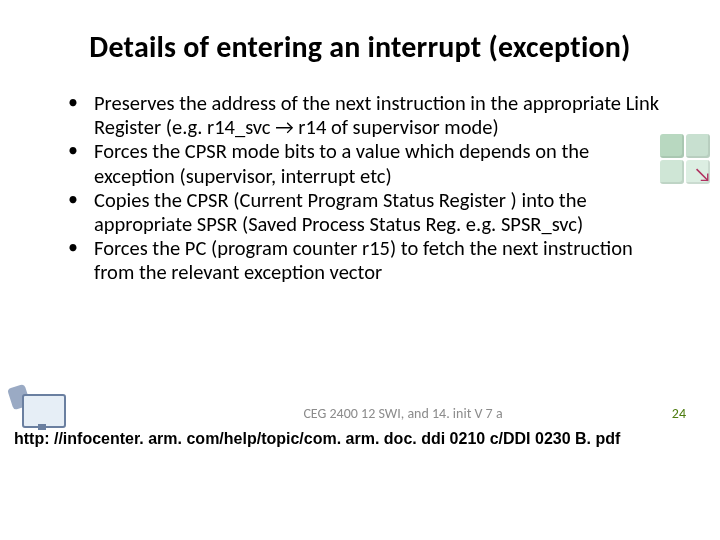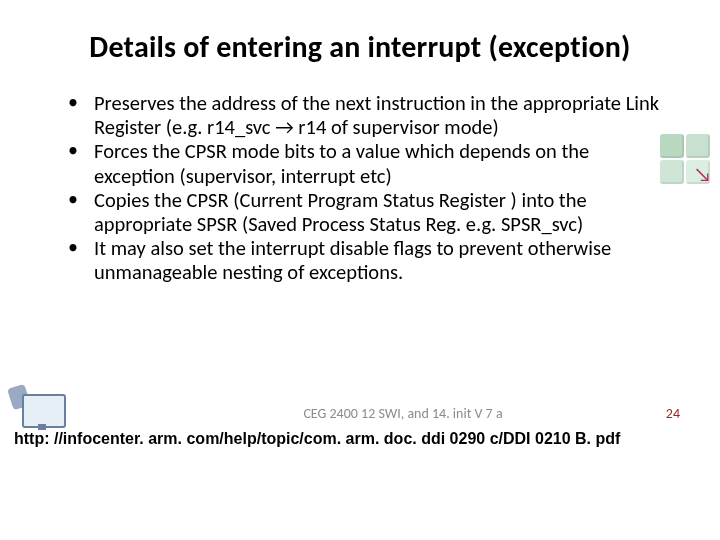--- a/index.html
+++ b/index.html
@@ -61,23 +61,23 @@
     bottom: 18px;
     width: 100%;
     text-align: center;
     font-size: 14px;
     color: #8c8c8c;
     padding-left: 43px;
   }
   .footer-right {
     position: absolute;
     bottom: 18px;
-    right: 40px;
+    right: 34px;
     font-size: 14px;
-    color: #b91c1c;
+    color: #4d7c0f;
   }
   .corner-img {
     position: absolute;
     top: 130px;
     right: 6px;
     width: 58px;
     height: 58px;
   }
   .bottom-img {
     position: absolute;
@@ -137,33 +137,33 @@
 
 <div class="slide">
 
   <div class="title">Details of entering an interrupt (exception)</div>
 
   <div class="bullets">
     <ul>
       <li>Preserves the address of the next instruction in the appropriate Link Register (e.g. r14_svc → r14 of supervisor mode)</li>
       <li>Forces the CPSR mode bits to a value which depends on the exception (supervisor, interrupt etc)</li>
       <li>Copies the CPSR (Current Program Status Register ) into the appropriate SPSR (Saved Process Status Reg. e.g. SPSR_svc)</li>
-      <li>It may also set the interrupt disable flags to prevent otherwise unmanageable nesting of exceptions.</li>
+      <li>Forces the PC (program counter r15) to fetch the next instruction from the relevant exception vector</li>
     </ul>
   </div>
 
   <div class="corner-img">
     <div class="tile t1"></div>
     <div class="tile t2"></div>
     <div class="tile t3"></div>
     <div class="tile t4"></div>
     <div class="arrow"></div>
   </div>
 
-  <div class="url">http: //infocenter. arm. com/help/topic/com. arm. doc. ddi 0290 c/DDI 0210 B. pdf</div>
+  <div class="url">http: //infocenter. arm. com/help/topic/com. arm. doc. ddi 0210 c/DDI 0230 B. pdf</div>
 
   <div class="bottom-img">
     <div class="arm"></div>
     <div class="monitor"></div>
     <div class="stand"></div>
   </div>
 
   <div class="footer-center">CEG 2400 12 SWI, and 14. init V 7 a</div>
   <div class="footer-right">24</div>
 

